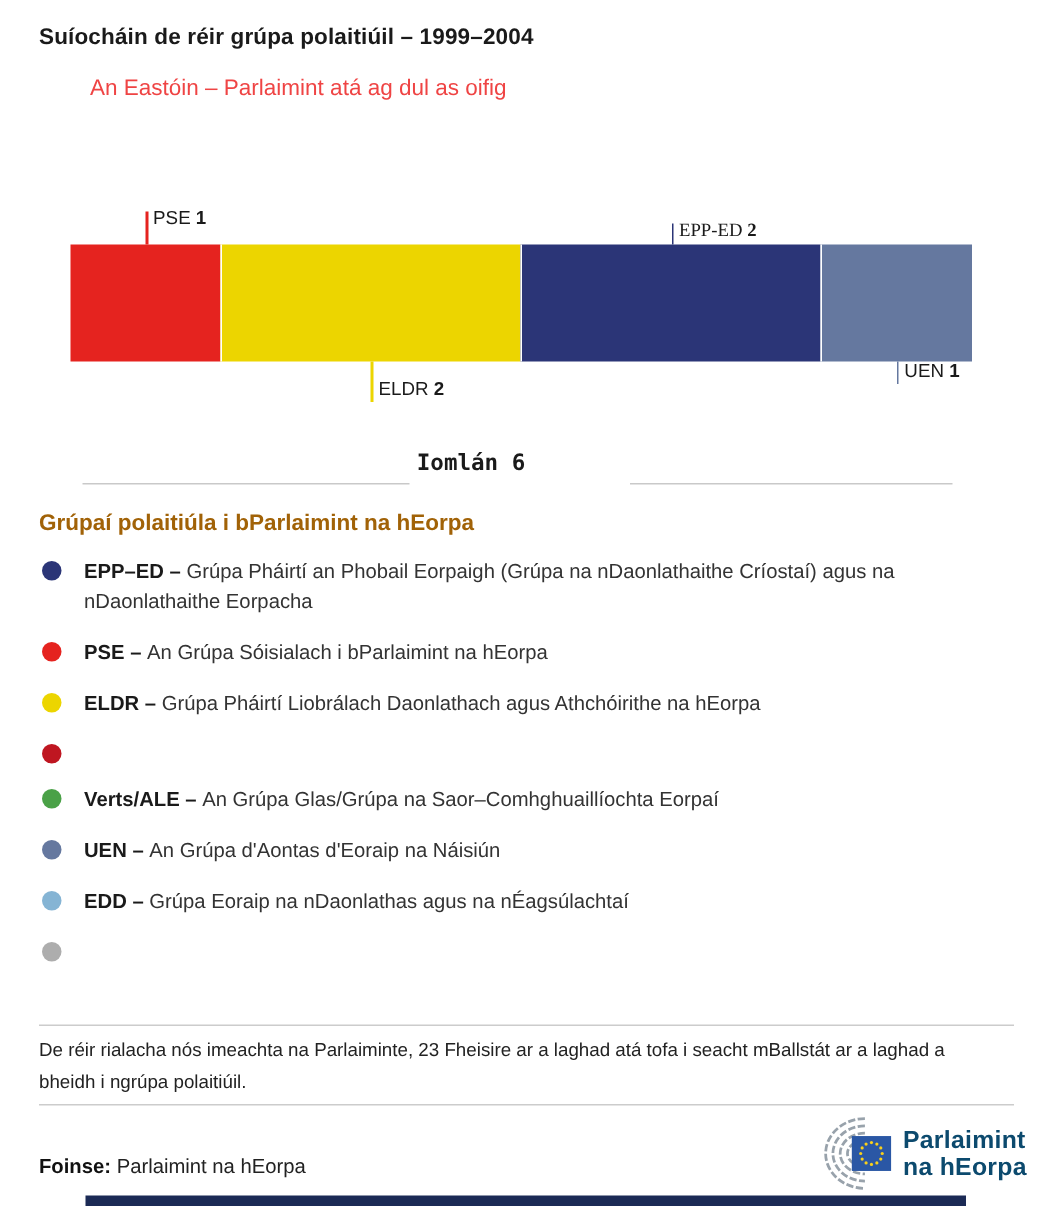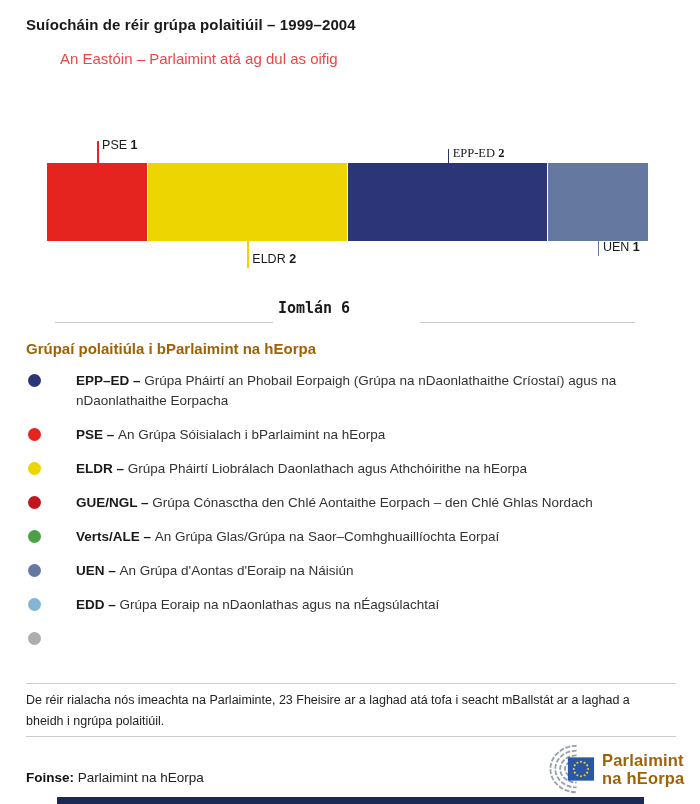--- a/index.html
+++ b/index.html
@@ -20,35 +20,35 @@
 
   
   .total-wrap{position:absolute;top:300px;left:0;width:628px;text-align:center;
     font-family:"DejaVu Sans Mono",monospace;font-weight:bold;font-size:15px;color:#1a1a1a;line-height:17px;}
   .total-line{position:absolute;top:322px;height:1px;background:#c9c9c9;}
   .total-line.left{left:55px;width:218px;}
   .total-line.right{left:420px;width:215px;}
 
   .legend-heading{position:absolute;top:340px;left:26px;font-size:15px;font-weight:bold;color:#a16207;}
   .legend-list{position:absolute;top:371px;left:26px;width:640px;}
-  .legend-row{display:flex;margin-bottom:14px;gap:20px;}
+  .legend-row{display:flex;margin-bottom:14px;}
   .dot{flex:0 0 13px;width:13px;height:13px;border-radius:50%;margin:3px 15px 0 2px;}
   .legend-text{font-size:13.5px;line-height:20px;color:#333;max-width:600px;}
   .legend-text b{color:#1a1a1a;}
 
   .divider{position:absolute;left:26px;width:650px;height:1px;background:#cccccc;}
   .divider.d1{top:683px;}
   .divider.d2{top:736px;}
   .note{position:absolute;top:690px;left:26px;width:640px;font-size:12.5px;line-height:21px;color:#222;}
 
   .source{position:absolute;top:770px;left:26px;font-size:13.5px;color:#222;}
   .source b{color:#111;}
 
   .logo{position:absolute;top:742px;left:532px;display:flex;align-items:center;}
-  .logo-text{margin-left:6px;font-size:16.5px;font-weight:bold;color:#a16207;line-height:18px;letter-spacing:.2px;}
+  .logo-text{margin-left:6px;font-size:16.5px;font-weight:bold;color:#0c4a6e;line-height:18px;letter-spacing:.2px;}
 
   .bottom-bar{position:absolute;top:797px;left:57px;width:587px;height:7px;background:#1b2a55;}
 </style>
 </head>
 <body>
 
 <div class="page">
 
   <div class="title">Suíocháin de réir grúpa polaitiúil – 1999–2004</div>
   <div class="subtitle">An Eastóin – Parlaimint atá ag dul as oifig</div>
@@ -85,21 +85,20 @@
       <div class="legend-row">
         <span class="dot" style="background: rgb(229, 35, 31);"></span>
         <span class="legend-text"><b>PSE – </b><span>An Grúpa Sóisialach i bParlaimint na hEorpa</span></span>
       </div>
       <div class="legend-row">
         <span class="dot" style="background: rgb(236, 213, 0);"></span>
         <span class="legend-text"><b>ELDR – </b><span>Grúpa Pháirtí Liobrálach Daonlathach agus Athchóirithe na hEorpa</span></span>
       </div>
       <div class="legend-row">
         <span class="dot" style="background: rgb(191, 22, 33);"></span>
-        <span class="legend-text"><b>GUE/NGL – </b><span>Grúpa Cónasctha den Chlé Aontaithe Eorpach – den Chlé Ghlas Nordach</span></span>
       </div>
       <div class="legend-row">
         <span class="dot" style="background: rgb(74, 161, 71);"></span>
         <span class="legend-text"><b>Verts/ALE – </b><span>An Grúpa Glas/Grúpa na Saor–Comhghuaillíochta Eorpaí</span></span>
       </div>
       <div class="legend-row">
         <span class="dot" style="background: rgb(101, 120, 159);"></span>
         <span class="legend-text"><b>UEN – </b><span>An Grúpa d'Aontas d'Eoraip na Náisiún</span></span>
       </div>
       <div class="legend-row">

